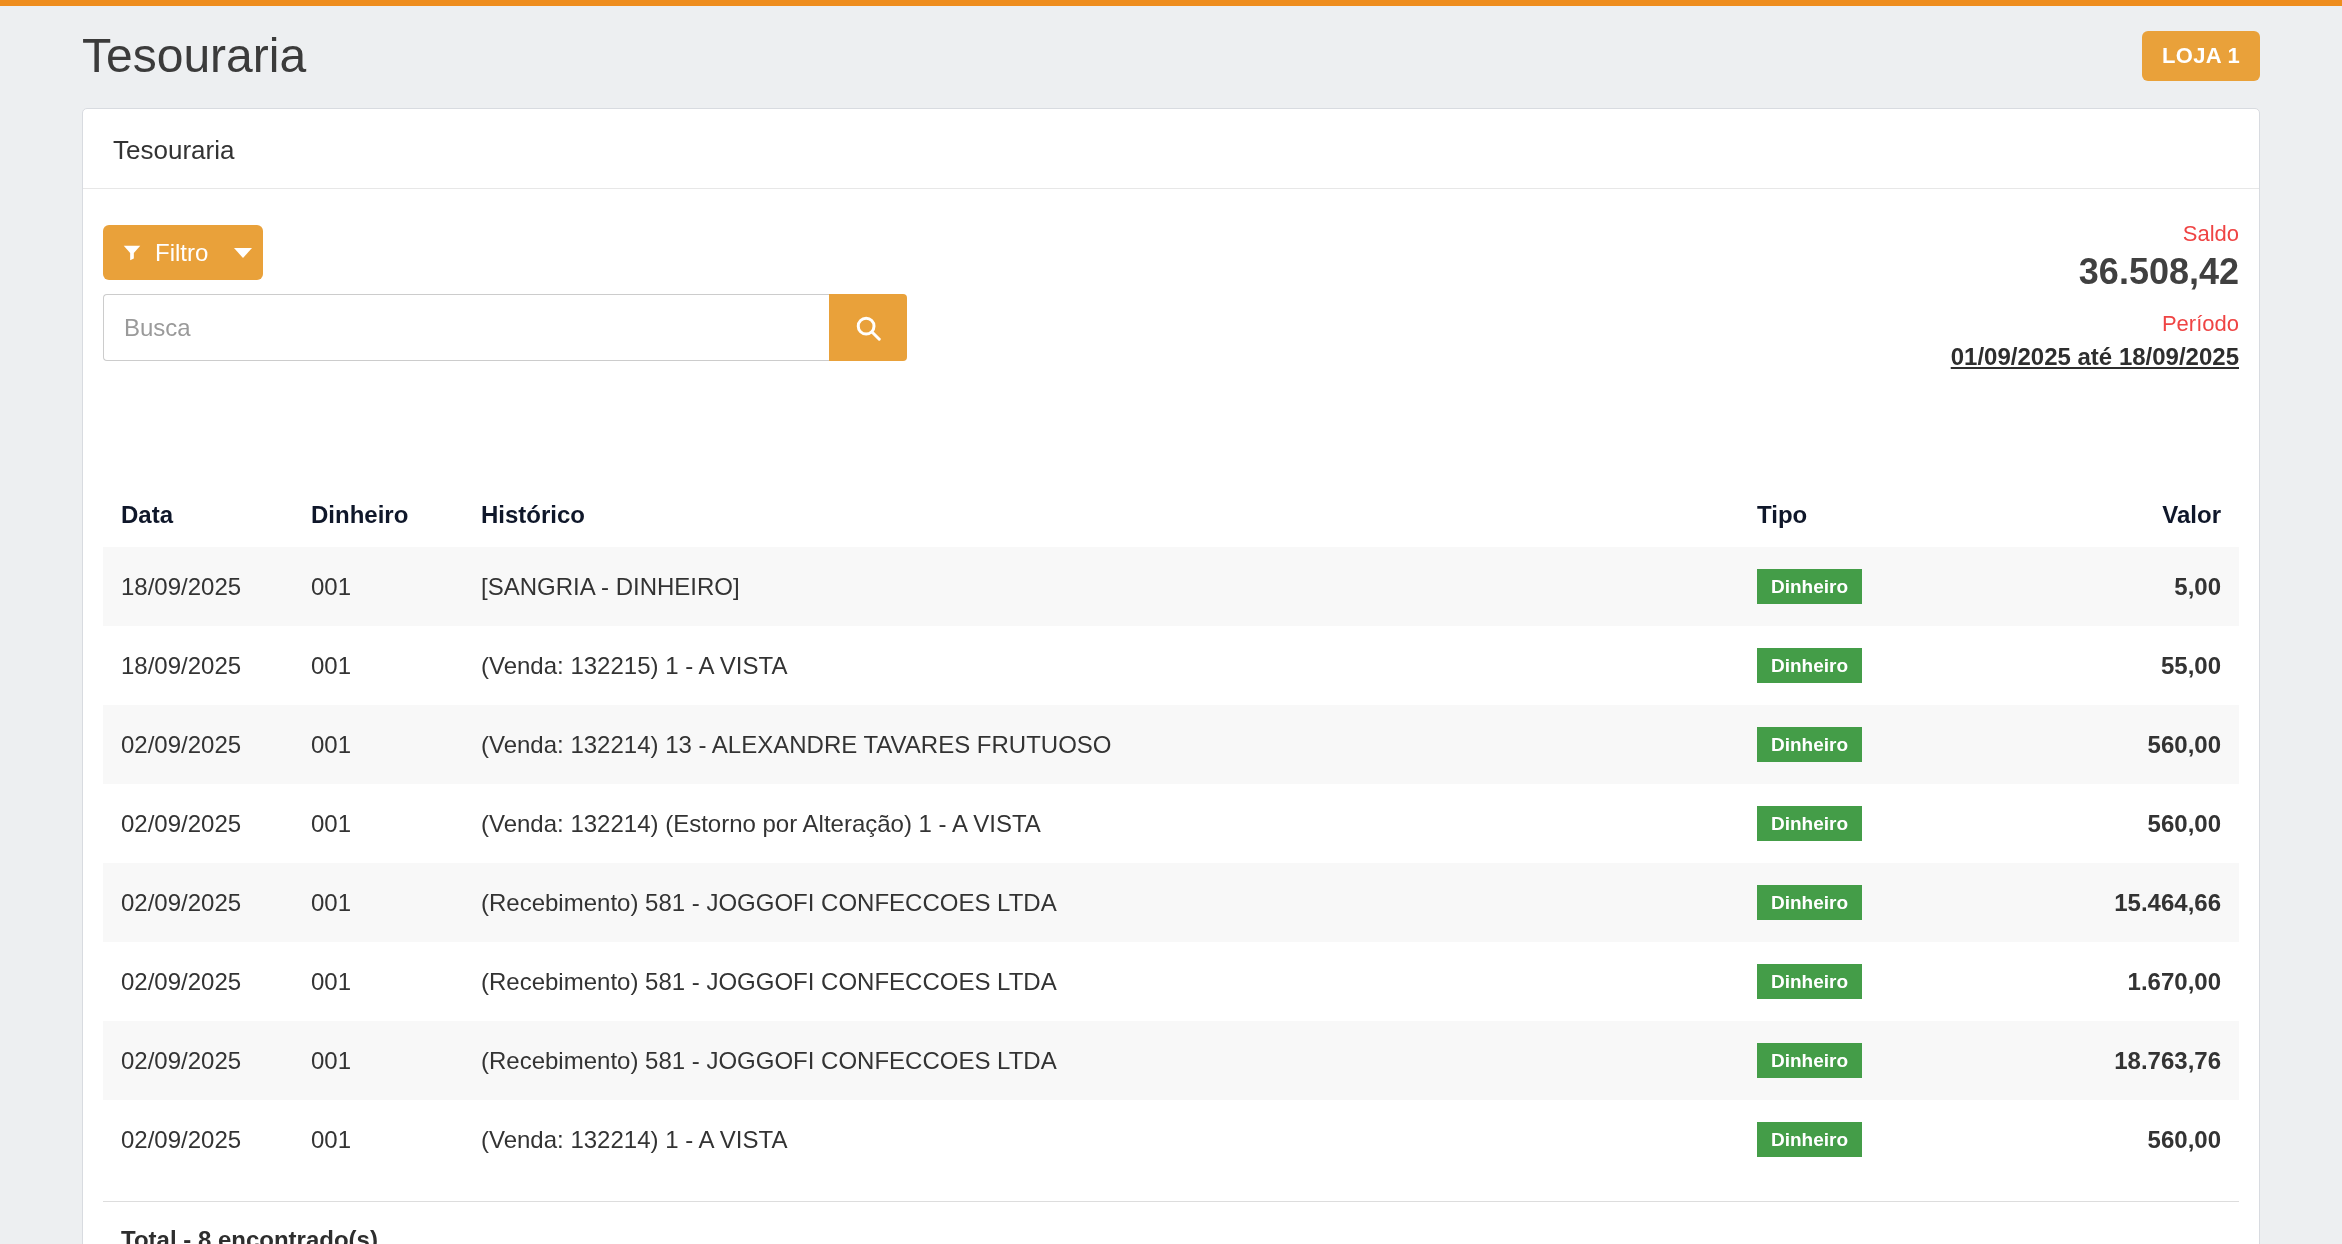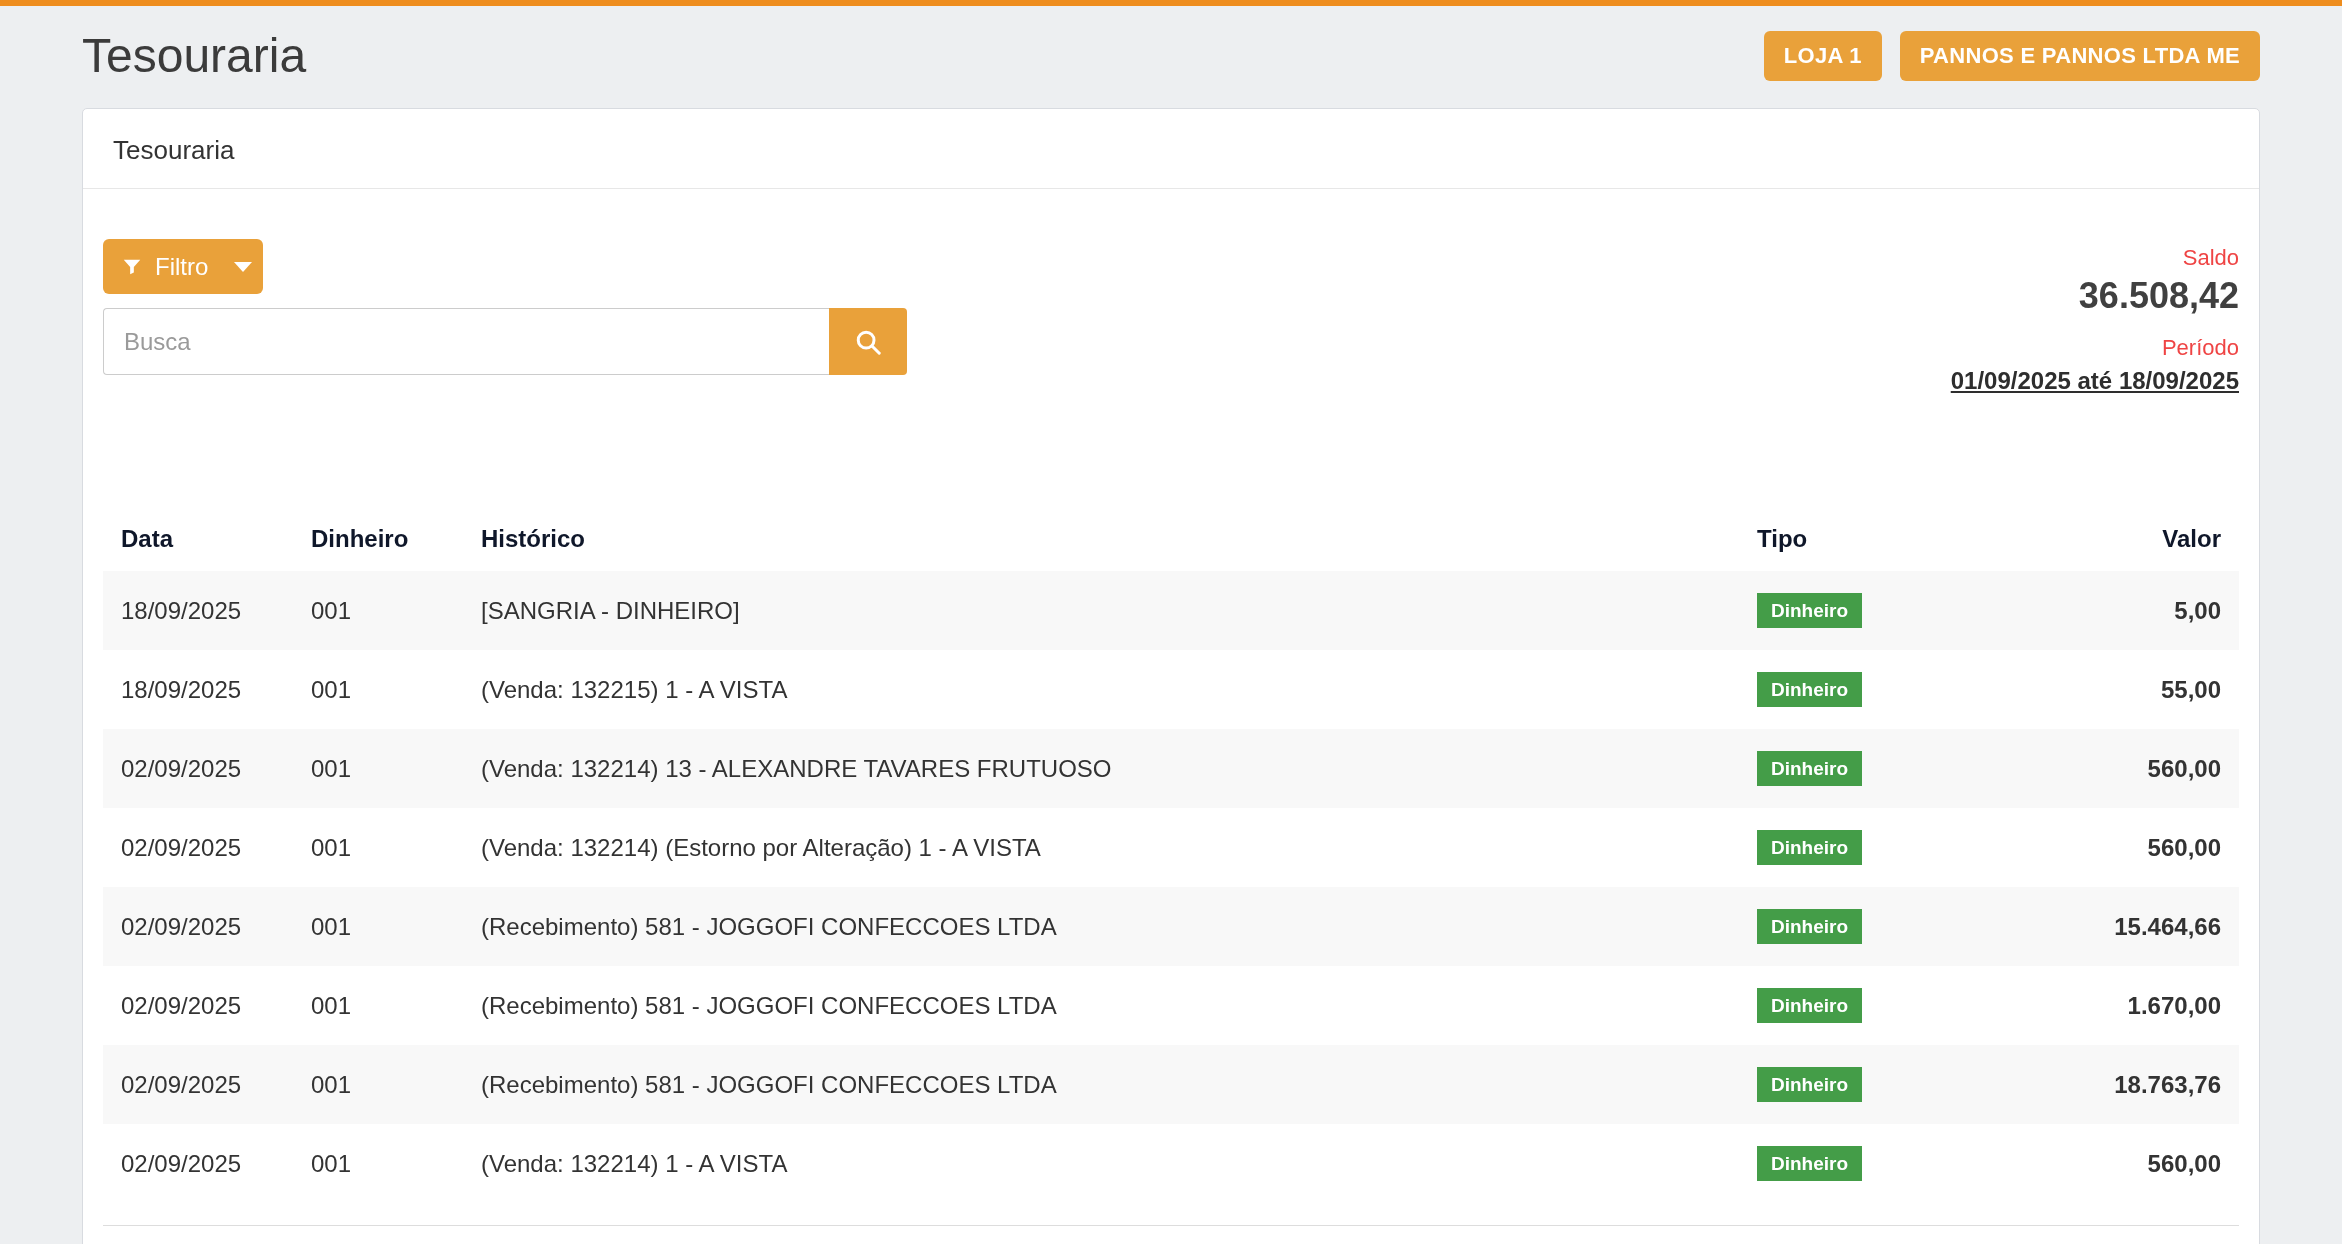--- a/index.html
+++ b/index.html
@@ -33,21 +33,21 @@
   }
   .card {
     background: #fff; border: 1px solid #d8dbe0; border-radius: 5px;
   }
   .card-header {
     padding: 26px 30px; font-size: 26px; color: #333;
     border-bottom: 1px solid #e7e7e7; height: 80px;
   }
   .card-body { padding: 26px 20px 20px 20px; }
 
-  .toolbar { display: flex; justify-content: space-between; align-items: flex-start; margin-top: 24px; }
+  .toolbar { display: flex; justify-content: space-between; align-items: center; }
   .toolbar-left { display: flex; flex-direction: column; }
   .filter-button {
     display: inline-flex; align-items: center; gap: 12px;
     background: #e9a13a; color: #fff; border: none; cursor: pointer;
     height: 55px; padding: 0 18px; border-radius: 6px;
     font-size: 24px; font-family: "Liberation Sans", sans-serif;
     width: 160px; margin-bottom: 14px;
   }
   .filter-divider { width: 1px; height: 28px; background: rgba(255,255,255,0.45); margin-left: 2px; }
   .caret-down {
@@ -101,21 +101,20 @@
 <body>
 
 <div class="top-bar"></div>
 
 <div class="page">
 
   <div class="page-header">
     <h1 class="page-title">Tesouraria</h1>
     <div class="header-buttons">
       <button class="btn-orange-pill">LOJA 1</button>
-      <button class="btn-orange-pill">PANNOS E PANNOS LTDA ME</button>
     </div>
   </div>
 
   <div class="card">
     <div class="card-header">Tesouraria</div>
 
     <div class="card-body">
 
       <div class="toolbar">
         <div class="toolbar-left">

